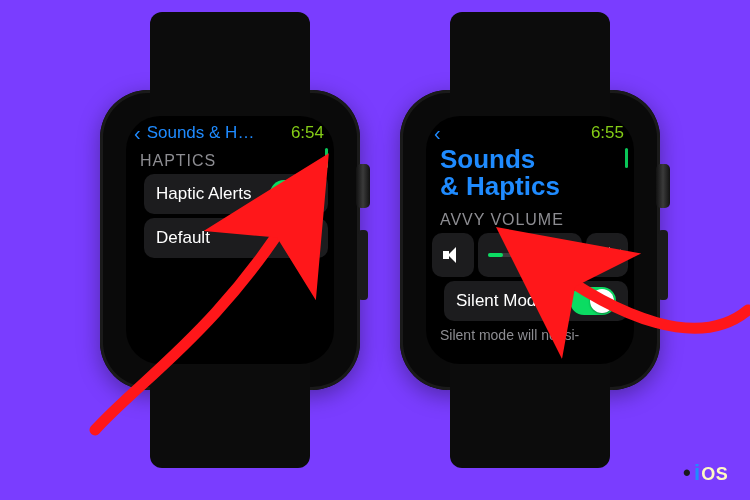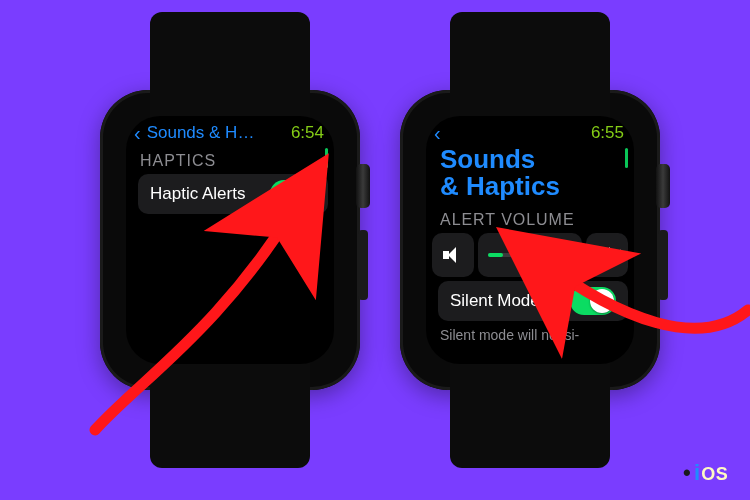--- a/index.html
+++ b/index.html
@@ -112,21 +112,21 @@
     padding: 0 14px 4px 14px;
   }
   .section-label {
     color: #8d8d92;
     font-size: 16px;
     letter-spacing: .06em;
     padding: 6px 14px 4px 14px;
   }
   .row {
     background: #1c1c1e;
-    margin: 0 6px 4px 12px;
+    margin: 0 6px 4px 18px;
     border-radius: 10px;
     padding: 4px 12px;
     display: flex;
     align-items: center;
     gap: 4px;
     min-height: 40px;
   }
   .row .label { flex: 1; color: #fff; font-size: 17px; }
   .checkmark { color: #0bdc62; font-size: 20px; }
   .toggle {
@@ -266,20 +266,24 @@
 
       <div class="section-label">HAPTICS</div>
 
       <div class="row">
         <span class="label">Haptic Alerts</span>
         <span class="toggle">
             <span class="knob"></span>
           </span>
       </div>
 
+      <div class="row">
+        <span class="label">Default</span>
+        <span class="checkmark">✓</span>
+      </div>
 
     </div>
   </div>
 
   <div class="watch right">
     <div class="band top"></div>
     <div class="band bot"></div>
     <div class="crown"></div>
     <div class="side-btn"></div>
 
@@ -289,21 +293,21 @@
         <span class="flex-spacer"></span>
         <span class="time">6:55</span>
       </div>
       <div class="scroll-dot"></div>
 
       <div class="big-title">
         <div>Sounds</div>
         <div>&amp; Haptics</div>
       </div>
 
-      <div class="section-label">ALERT VOLUME</div>
+      <div class="section-label">AVVY VOLUME</div>
 
       <div class="vol-cluster">
         <div class="vol-btn">
           <span class="spk"></span>
         </div>
         <div class="vol-track">
           <div class="vol-bar">
               <div class="vol-fill" id="vol-fill" style="width: 18%;"></div>
             </div>
         </div>

